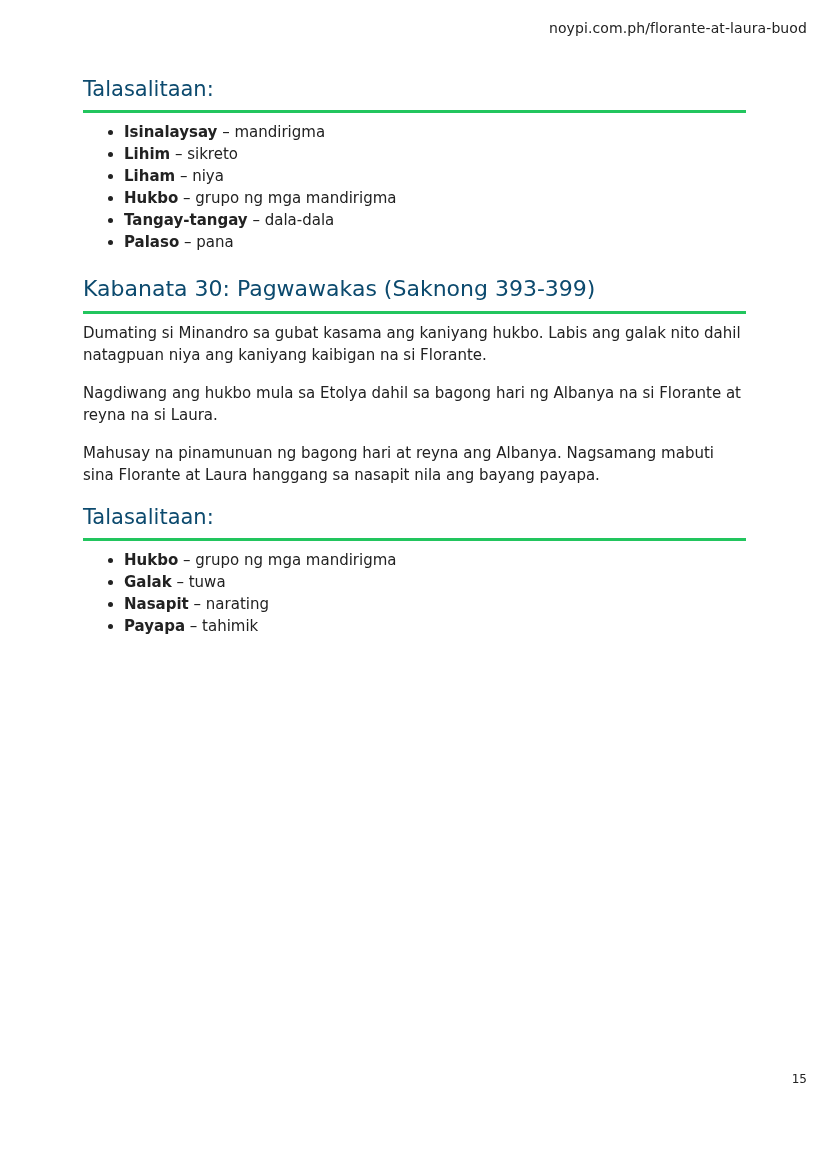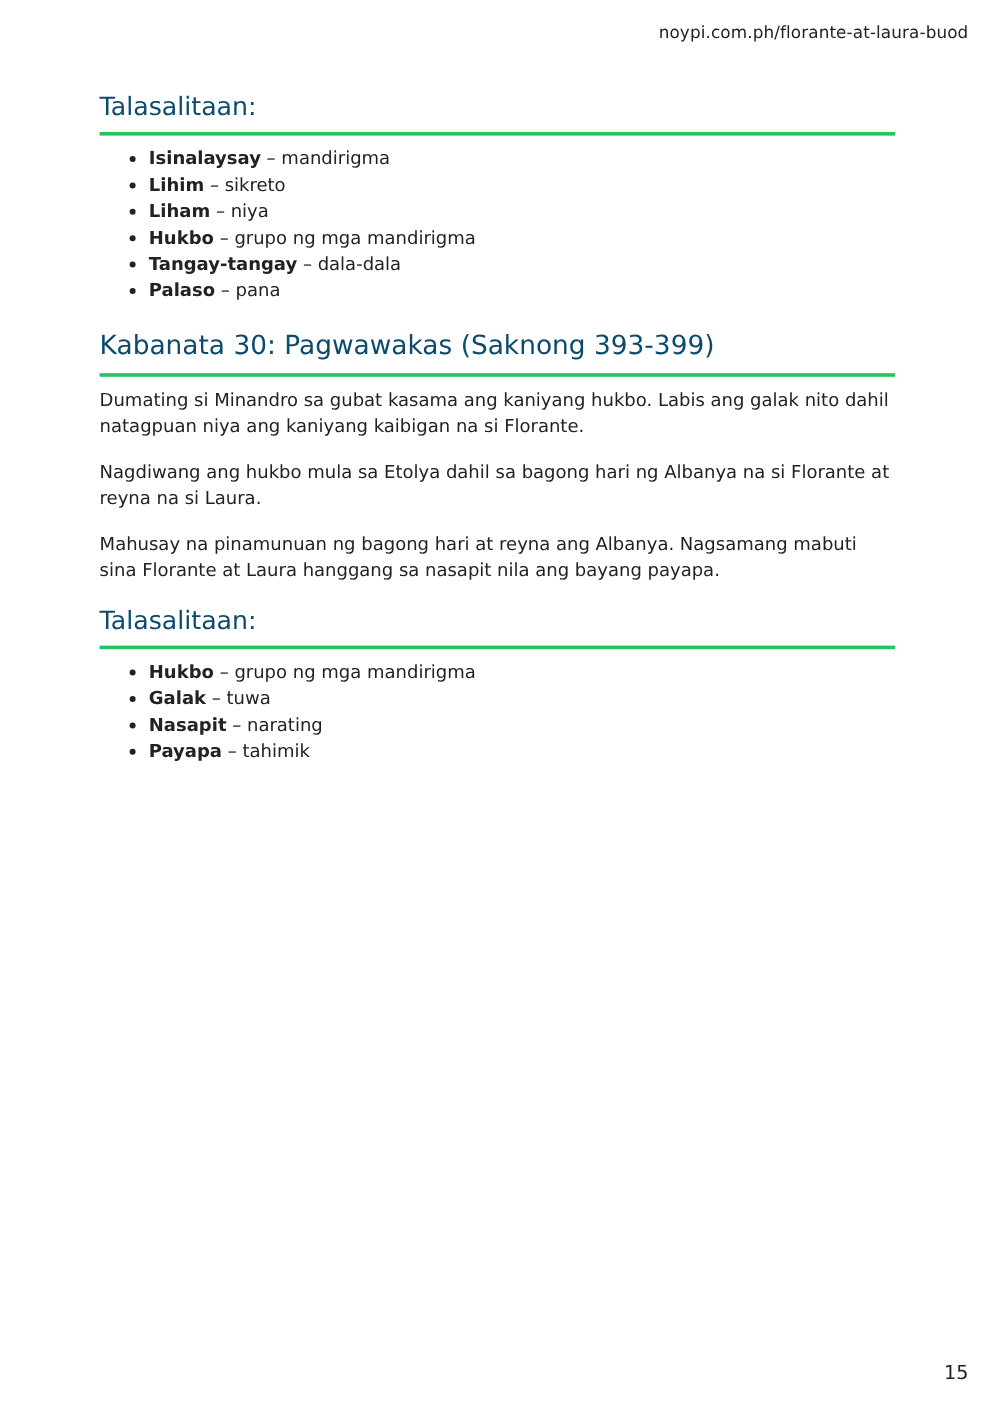--- a/index.html
+++ b/index.html
@@ -6,22 +6,22 @@
   body {
     width: 828px; height: 1171px; position: relative; overflow: hidden;
     font-family: "DejaVu Sans", "Liberation Sans", sans-serif;
     color: #222222;
   }
   .header-url {
     position: absolute; top: 20px; right: 21px;
     font-size: 14px; color: #222; letter-spacing: 0.1px;
   }
   .page-number {
-    position: absolute; top: 1134px; right: 21px;
-    font-size: 16px; color: #222;
+    position: absolute; top: 1072px; right: 21px;
+    font-size: 12px; color: #222;
   }
   .content {
     position: absolute; left: 83px; top: 74px; width: 663px;
   }
   h2 {
     font-weight: normal; margin: 0; padding-bottom: 6px;
     border-bottom: 3px solid #22c55e; color: #0c4a6e;
   }
   h2.vocab { font-size: 21px; line-height: 30px; }
   h2.chapter { font-size: 22px; line-height: 32px; }

